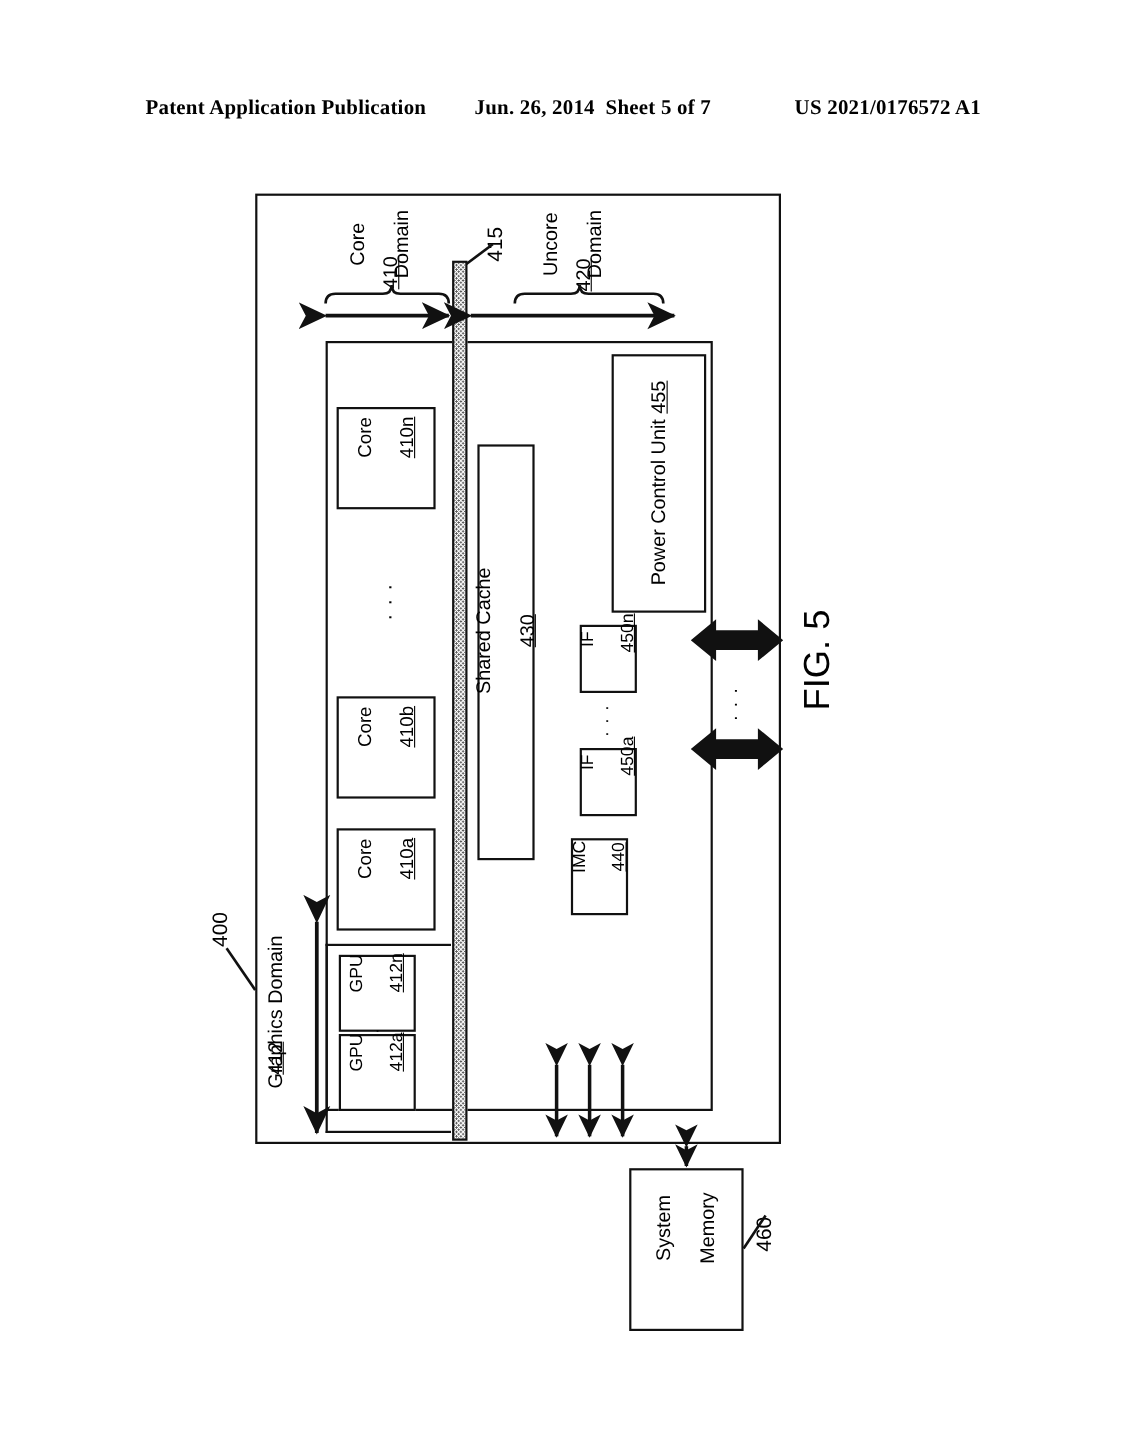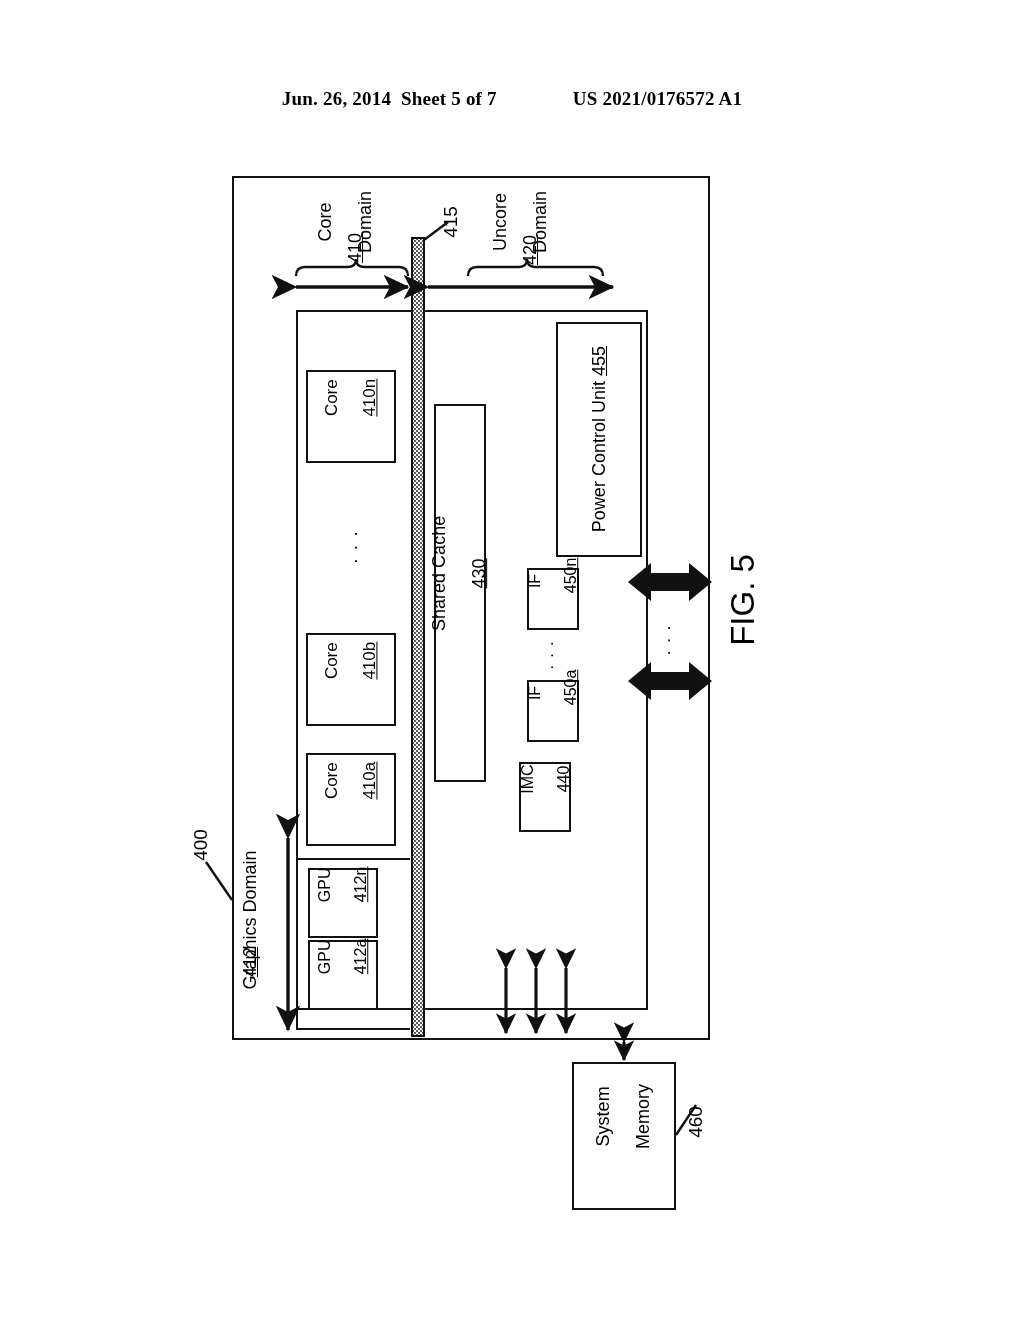--- a/index.html
+++ b/index.html
@@ -31,20 +31,21 @@
        radial-gradient(#5a5a5a .9px, transparent 1px);
      background-size:4px 4px,4px 4px;
      background-position:0 0,2px 2px;}
 
   svg.ov{position:absolute;left:0;top:0;width:1024px;height:1320px;overflow:visible;pointer-events:none;}
 </style>
 </head>
 <body>
 
 <div class="hdr">
+  <span class="g1">Patent Application Publication</span>
   <span class="g2">Jun. 26, 2014  Sheet 5 of 7</span>
   <span>US 2021/0176572 A1</span>
 </div>
 
 <div>
 
   <div class="lbl rot" style="left:745px;top:600px;width:180px;height:40px;margin-left:-90px;margin-top:-20px;font-size:33px;font-family:'Liberation Sans',sans-serif;">FIG. 5</div>
 
   <div class="box" style="left:232px;top:176px;width:478px;height:864px;"></div>
 

